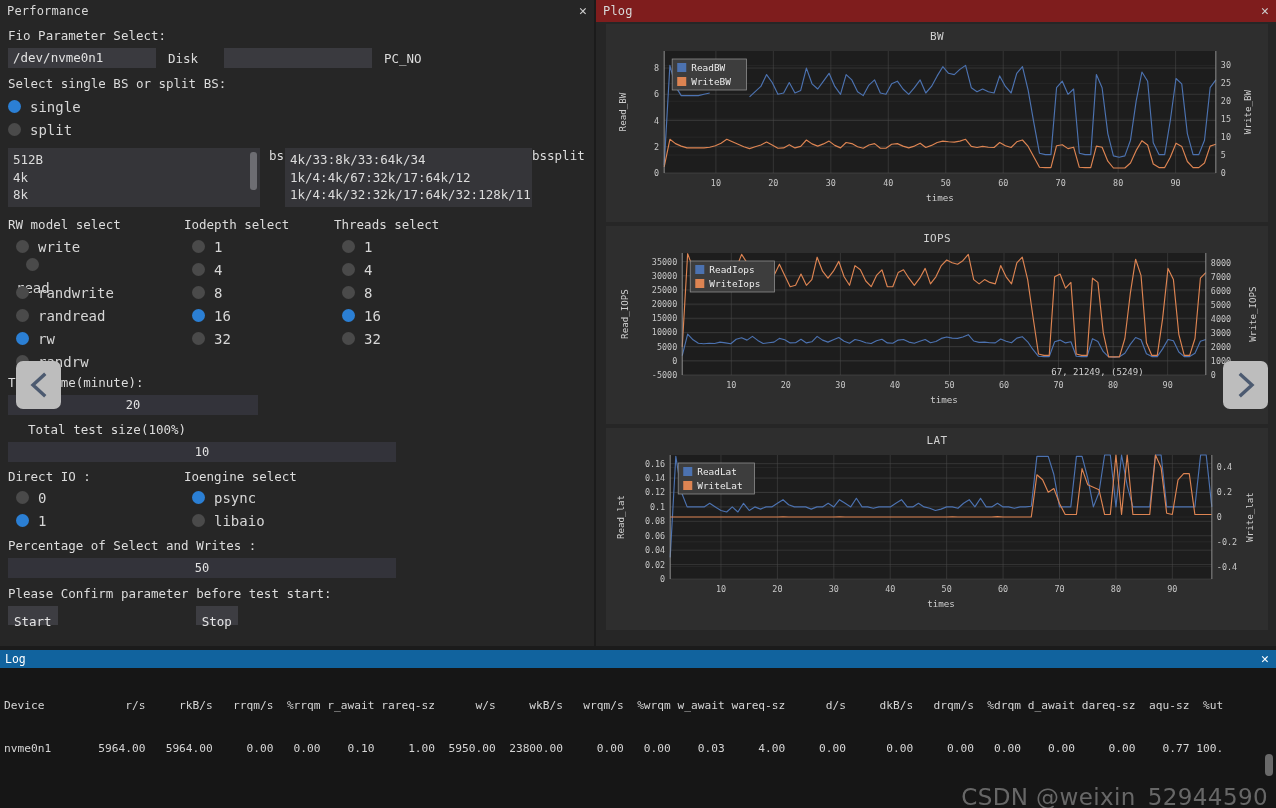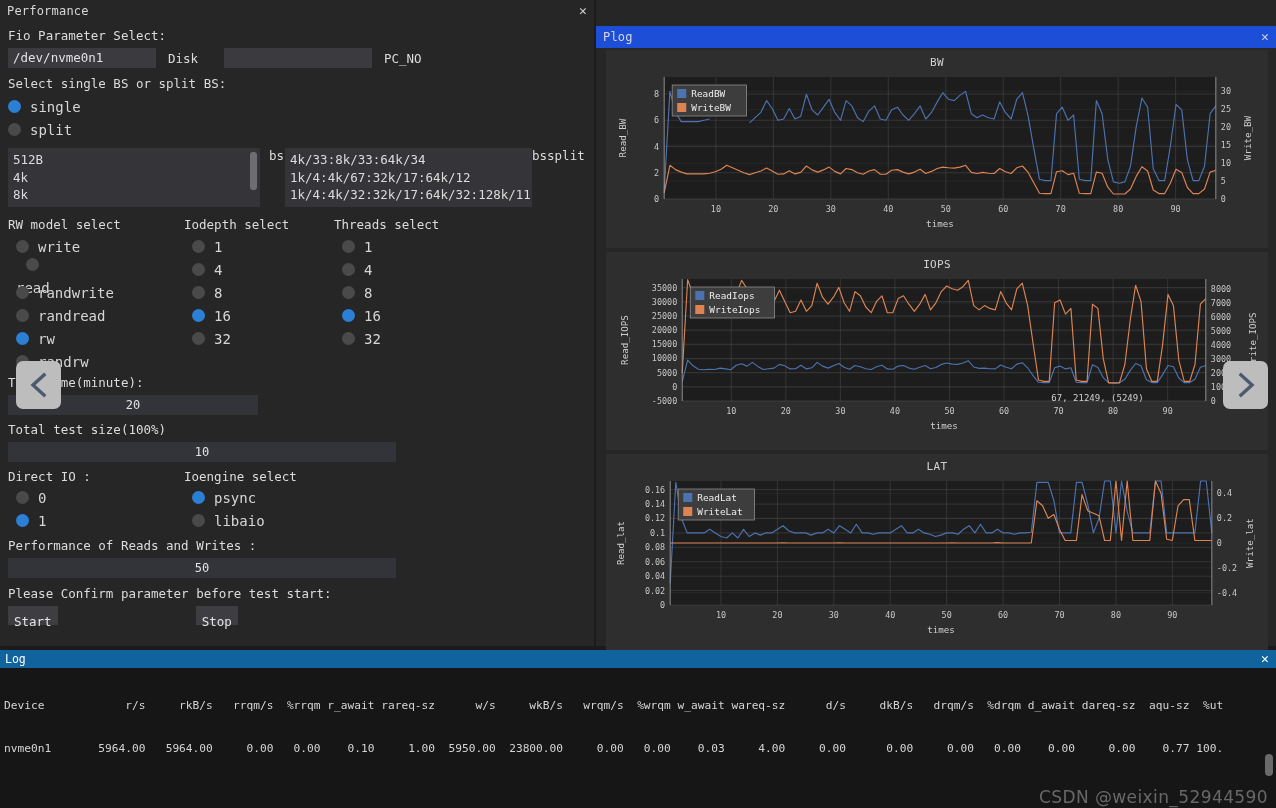--- a/index.html
+++ b/index.html
@@ -66,21 +66,21 @@
   
   .navarrow {
     position: absolute; width: 45px; height: 48px; border-radius: 7px;
     background: #bdbdbd; display: flex; align-items: center; justify-content: center;
     cursor: pointer; z-index: 40;
   }
   .navarrow svg { display: block; }
 
   
   #plog { left: 596px; top: 0; width: 680px; height: 646px; background: #262626; border: none; }
-  #plog .win-title { background: #1d4ed8; border-bottom: none; height: 22px; margin-top: 26px; }
+  #plog .win-title { background: #7f1d1d; border-bottom: none; height: 22px; }
   .charts { padding: 2px 8px 0 10px; display: flex; flex-direction: column; gap: 4px; }
   .chartcard { background: #2e2e2e; height: 198px; position: relative; }
   .chartcard.lat { height: 202px; }
   .chart-title {
     text-align: center; color: #d2d2d2; font-size: 11px; padding-top: 6px; letter-spacing: .3px;
   }
   .plot-wrap { position: relative; width: 100%; height: 170px; }
   .plot-wrap svg { display: block; width: 100%; height: 100%; }
 
   
@@ -93,21 +93,21 @@
   .log-title .lx { width: 22px; text-align: center; cursor: pointer; font-size: 13px; }
   .log-body {
     position: relative; background: #161616; color: #d4d4d4;
     font-family: "DejaVu Sans Mono", "Liberation Mono", monospace;
     font-size: 11.2px; line-height: 14.2px; padding: 3px 0 0 4px;
     height: 140px; overflow: hidden; white-space: pre;
   }
   .log-scroll { position: absolute; right: 3px; width: 8px; border-radius: 4px; background: #6a6a6a; }
   .watermark {
     position: absolute; right: 8px; bottom: 4px; color: #9a9a9a; opacity: .62;
-    font-size: 17px; font-family: "DejaVu Sans", "Liberation Sans", sans-serif;
+    font-size: 23px; font-family: "DejaVu Sans", "Liberation Sans", sans-serif;
     letter-spacing: .4px; pointer-events: none;
   }
   .tick { fill: #c8c8c8; font-size: 8.4px; font-family: "DejaVu Sans Mono", "Liberation Mono", monospace; }
   .axname { fill: #cfcfcf; font-size: 9.2px; font-family: "DejaVu Sans Mono", "Liberation Mono", monospace; }
   .annot { fill: #d0d0d0; font-size: 9px; font-family: "DejaVu Sans Mono", "Liberation Mono", monospace; }
   .legbox { fill: #3d3d3d; stroke: #8d8d8d; stroke-width: .8; }
   .legtxt { fill: #ececec; font-size: 9.4px; font-family: "DejaVu Sans Mono", "Liberation Mono", monospace; }
 </style>
 </head>
 <body>
@@ -242,21 +242,21 @@
                 <span class="dot"></span>
                 <span class="rl">32</span>
               </div>
           </div>
         </div>
       </div>
 
       <div class="lbl" style="margin-top:2px;">Test time(minute):</div>
       <div class="barfield" style="width:250px;margin-top:5px;">20</div>
 
-      <div class="lbl" style="margin-top:7px;">Total test size(100%)</div>
+      <div class="lbl" style="margin-top:7px;margin-left:20px;">Total test size(100%)</div>
       <div class="barfield" style="width:388px;margin-top:5px;">10</div>
 
       <div class="row" style="margin-top:7px;">
         <div class="lbl" style="width:176px;">Direct IO :</div>
         <div class="lbl">Ioengine select</div>
       </div>
 
       <div class="row" style="margin-top:2px;">
         <div style="width:176px;">
           <div class="radio" style="margin-left:8px;">
@@ -279,21 +279,21 @@
             </div>
         </div>
         <div>
           <div class="radio" style="margin-left:8px;">
               <span class="dot"></span>
               <span class="rl">libaio</span>
             </div>
         </div>
       </div>
 
-      <div class="lbl" style="margin-top:6px;">Performance of Reads and Writes :</div>
+      <div class="lbl" style="margin-top:6px;">Percentage of Select and Writes :</div>
       <div class="barfield" style="width:388px;margin-top:5px;">50</div>
 
       <div class="lbl" style="margin-top:8px;">Please Confirm parameter before test start:</div>
       <div class="row" style="margin-top:5px;">
         <div class="btn">Start</div>
         <div class="btn" style="margin-left:138px;">Stop</div>
       </div>
     </div>
 
     <div class="navarrow" style="left:16px; top:361px;">

